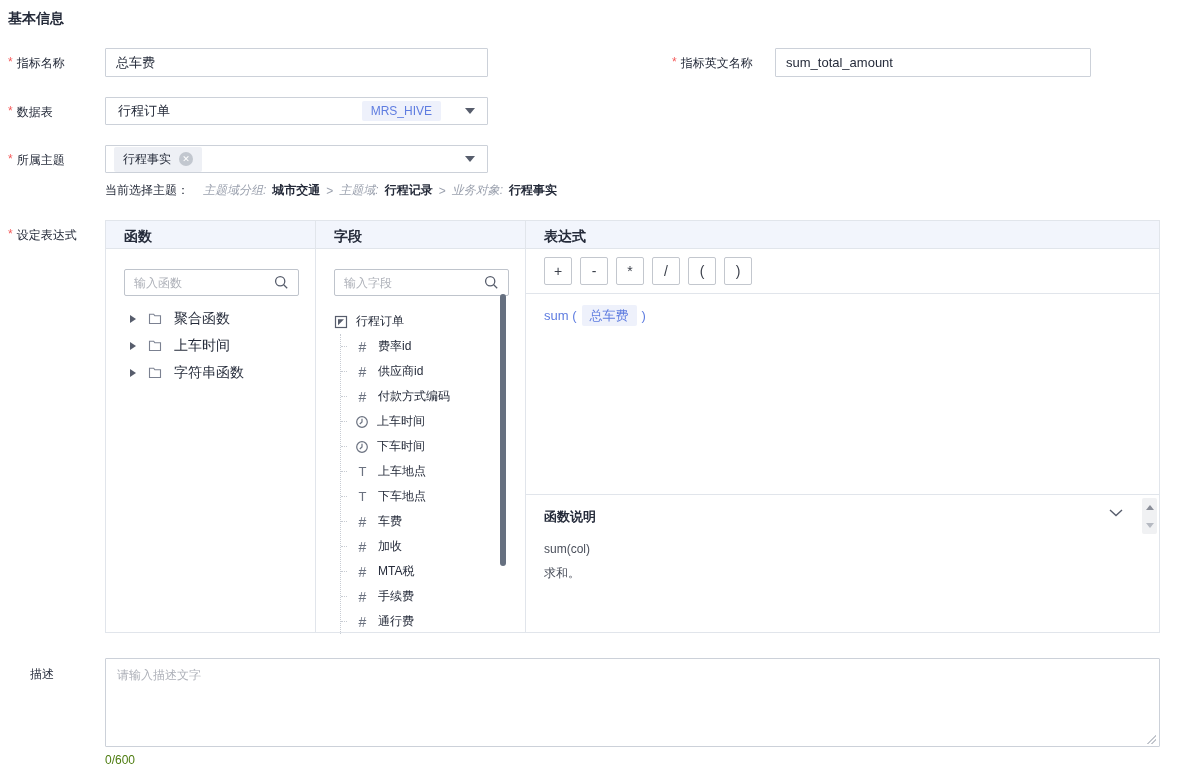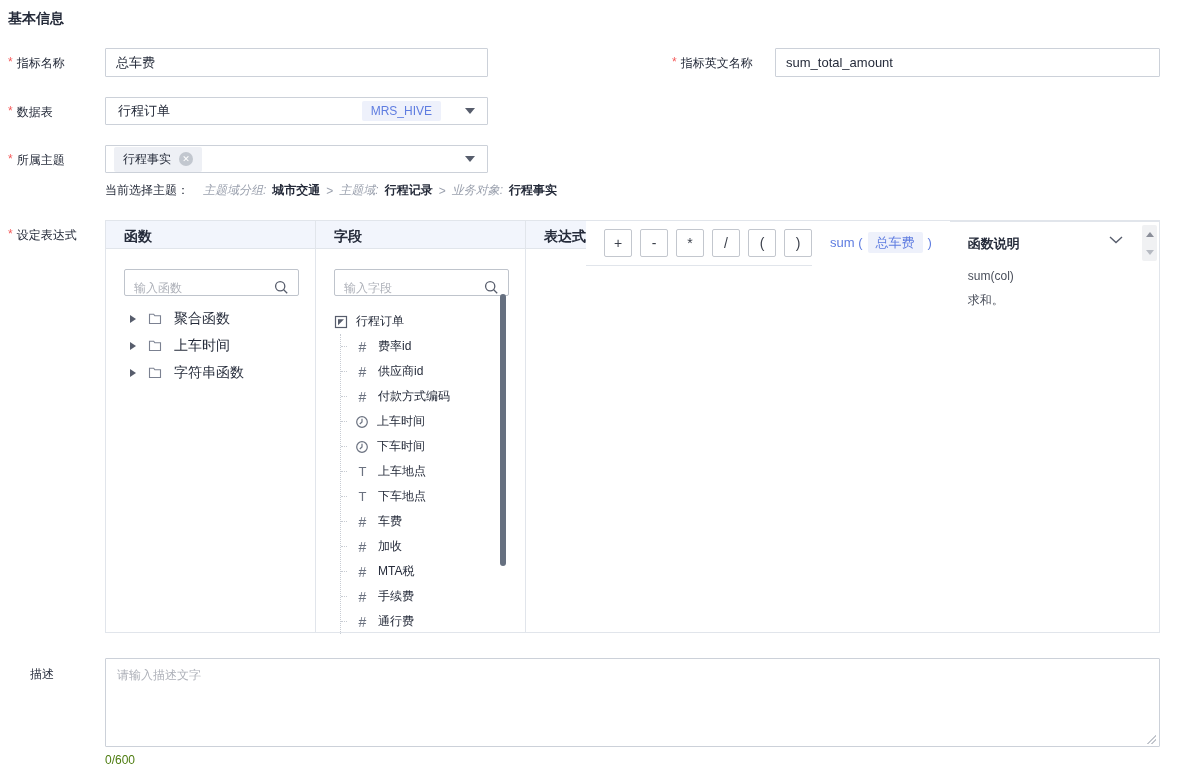--- a/index.html
+++ b/index.html
@@ -48,28 +48,28 @@
   .crumb-sep { color:#9ba1ae; }
 
   
   .panels {
     left:105px; top:220px; width:1055px; height:413px;
     border:1px solid #e1e5eb; display:flex; background:#fff;
   }
   .col { height:100%; }
   .col-functions { width:210px; border-right:1px solid #e1e5eb; }
   .col-fields { width:210px; border-right:1px solid #e1e5eb; position:relative; }
-  .col-expr { flex:1; display:flex; flex-direction:row; }
+  .col-expr { flex:1; display:flex; flex-direction:column; }
   .col-header {
     height:28px; background:#f2f5fc; border-bottom:1px solid #e1e5eb;
     font-weight:bold; font-size:14px; padding:7px 0 0 18px; color:#252b3a;
   }
   .searchbox {
     margin:20px 16px 0 18px; height:27px; border:1px solid #bfc4cc; border-radius:2px;
-    display:flex; align-items:flex-end; padding:0 9px; background:#fff;
+    display:flex; align-items:center; padding:0 9px; background:#fff;
   }
   .searchbox input {
     border:none; outline:none; flex:1; font-size:12px; min-width:0;
     font-family:"Liberation Sans","DejaVu Sans",sans-serif; color:#252b3a;
   }
   .searchbox input::placeholder { color:#adb0b8; }
   .tree { margin:9px 0 0 24px; }
   .tree-row { height:27px; display:flex; align-items:center; gap:12px; cursor:pointer; font-size:14px; }
   .tri-right {
     width:0; height:0; border-top:4px solid transparent; border-bottom:4px solid transparent;
@@ -139,21 +139,21 @@
 <div class="abs fld-label" style="left:8px; top:55px;">
   <span class="req">*</span>
   <span>指标名称</span>
 </div>
 <input class="abs tinput" style="left: 105px; top: 48px; width: 383px;" value="总车费">
 
 <div class="abs fld-label" style="left:672px; top:55px;">
   <span class="req">*</span>
   <span>指标英文名称</span>
 </div>
-<input class="abs tinput" style="left: 775px; top: 48px; width: 385px;" value="sum_total_amount">
+<input class="abs tinput" style="left: 775px; top: 48px; width: 316px;" value="sum_total_amount">
 
 <div class="abs fld-label" style="left:8px; top:104px;">
   <span class="req">*</span>
   <span>数据表</span>
 </div>
 <div class="abs selectbox" style="left:105px; top:97px; width:383px;">
   <span class="sel-value">行程订单</span>
   <span class="blue-tag">MRS_HIVE</span>
   <span class="caret"></span>
 </div>

